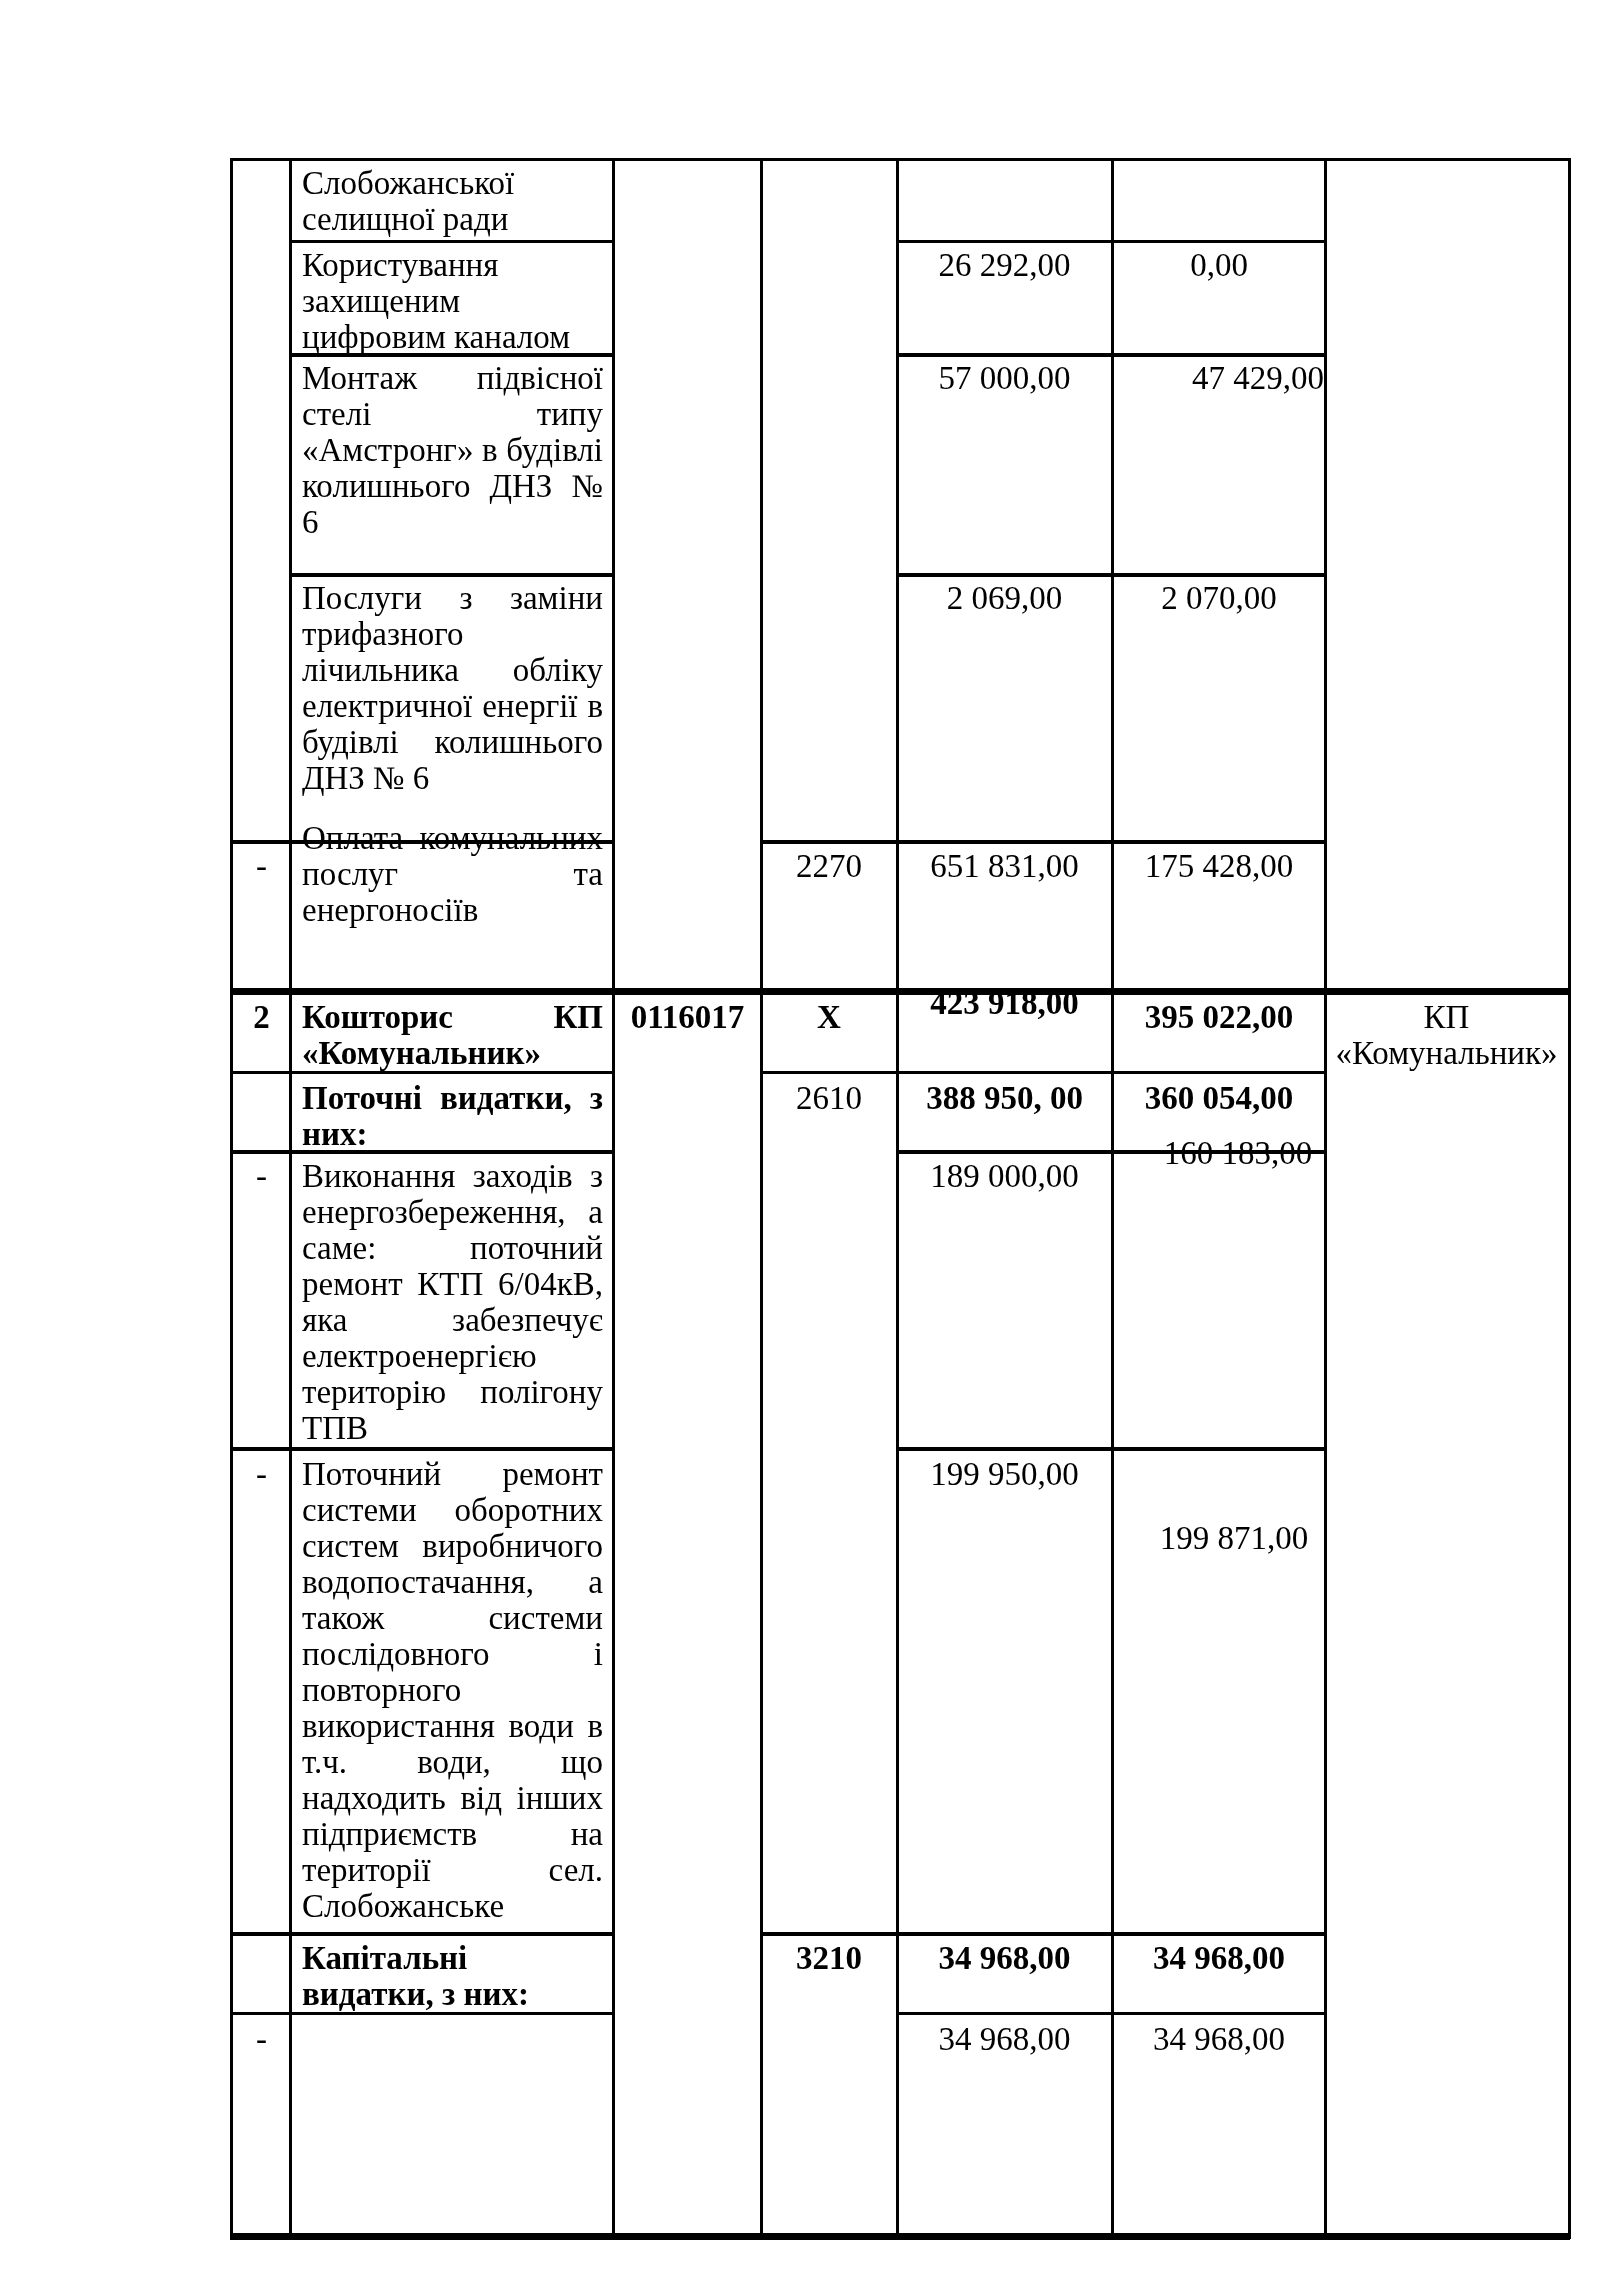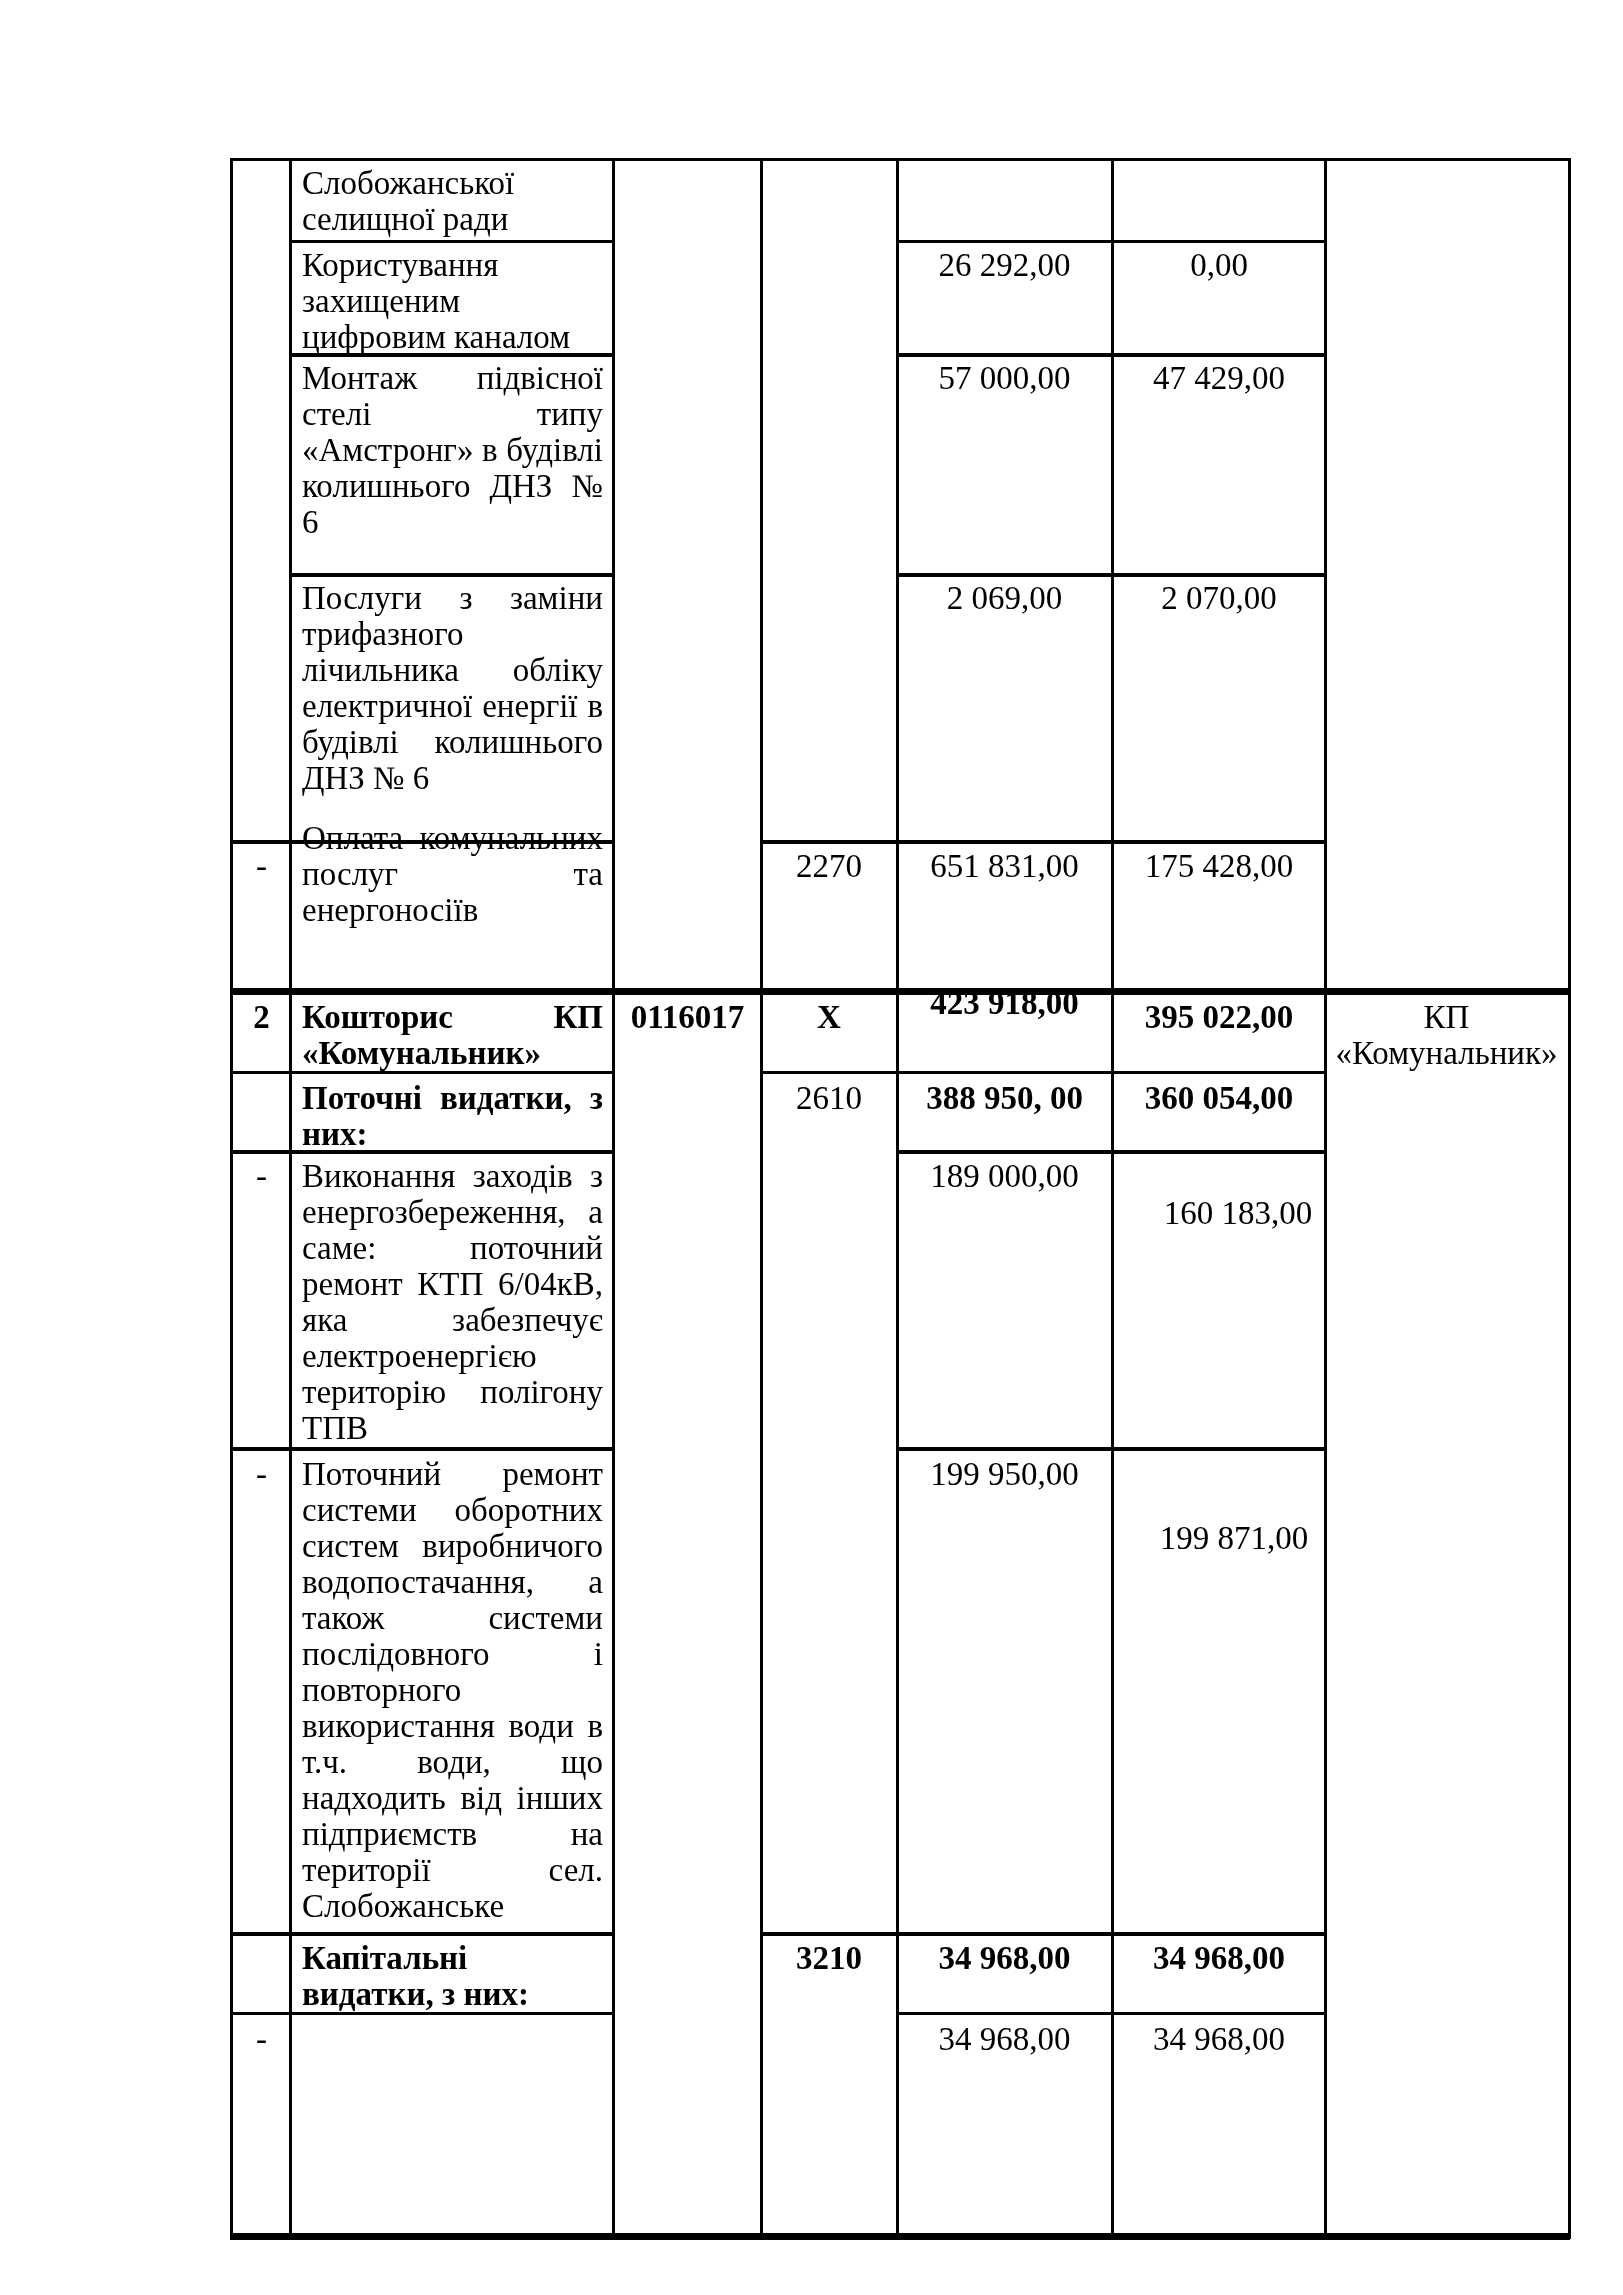--- a/index.html
+++ b/index.html
@@ -71,21 +71,21 @@
   <div class="hl" style="left:230px;top:2233px;width:1340px;height:6.5px;"></div>
 
   <div class="cell desc" style="left:302px;top:247px;width:301px;">Користування захищеним цифровим каналом</div>
 
   <div class="cell desc" style="left:302px;top:165px;width:301px;">Слобожанської селищної ради</div>
   <div class="cell c" style="left:898px;top:247px;width:213px;">26 292,00</div>
   <div class="cell c" style="left:1114px;top:247px;width:210px;">0,00</div>
 
   <div class="cell desc" style="left:302px;top:360px;width:301px;">Монтаж підвісної стелі типу «Амстронг» в будівлі колишнього ДНЗ № 6</div>
   <div class="cell c" style="left:898px;top:360px;width:213px;">57 000,00</div>
-  <div class="cell c" style="left:1114px;top:360px;width:210px;">47 429,00</div>
+  <div class="cell c" style="left:1114px;top:360px;width:210px;text-align:right;">47 429,00</div>
 
   <div class="cell desc" style="left:302px;top:580px;width:301px;">Послуги з заміни трифазного лічильника обліку електричної енергії в будівлі колишнього ДНЗ № 6</div>
   <div class="cell c" style="left:898px;top:580px;width:213px;">2 069,00</div>
   <div class="cell c" style="left:1114px;top:580px;width:210px;">2 070,00</div>
 
   <div class="cell c" style="left:232px;top:848px;width:59px;">-</div>
   <div class="cell desc" style="left:302px;top:820px;width:301px;">Оплата комунальних послуг та енергоносіїв</div>
   <div class="cell c" style="left:761px;top:848px;width:136px;">2270</div>
   <div class="cell c" style="left:898px;top:848px;width:213px;">651 831,00</div>
   <div class="cell c" style="left:1114px;top:848px;width:210px;">175 428,00</div>
@@ -99,21 +99,21 @@
   <div class="cell desc b" style="left:302px;top:1080px;width:301px;">Поточні видатки, з них:</div>
 
   <div class="cell c" style="left:1326px;top:999px;width:241px;">КП «Комунальник»</div>
   <div class="cell c" style="left:761px;top:1080px;width:136px;">2610</div>
   <div class="cell c b" style="left:898px;top:1080px;width:213px;">388 950, 00</div>
   <div class="cell c b" style="left:1114px;top:1080px;width:210px;">360 054,00</div>
 
   <div class="cell c" style="left:232px;top:1158px;width:59px;">-</div>
   <div class="cell desc" style="left:302px;top:1158px;width:301px;">Виконання заходів з енергозбереження, а саме: поточний ремонт КТП 6/04кВ, яка забезпечує електроенергією територію полігону ТПВ</div>
   <div class="cell c" style="left:898px;top:1158px;width:213px;">189 000,00</div>
-  <div class="cell c" style="left:1114px;top:1195px;width:248px;">160 183,00</div>
+  <div class="cell c" style="left:1114px;top:1135px;width:248px;">160 183,00</div>
 
   <div class="cell c" style="left:232px;top:1456px;width:59px;">-</div>
   <div class="cell desc" style="left:302px;top:1456px;width:301px;">Поточний ремонт системи оборотних систем виробничого водопостачання, а також системи послідовного і повторного використання води в т.ч. води, що надходить від інших підприємств на території сел. Слобожанське</div>
   <div class="cell c" style="left:898px;top:1456px;width:213px;">199 950,00</div>
   <div class="cell c" style="left:1114px;top:1520px;width:210px;padding-left:15px;">199 871,00</div>
 
   <div class="cell desc b" style="left:302px;top:1940px;width:270px;">Капітальні видатки, з них:</div>
   <div class="cell c b" style="left:761px;top:1940px;width:136px;">3210</div>
   <div class="cell c b" style="left:898px;top:1940px;width:213px;">34 968,00</div>
   <div class="cell c b" style="left:1114px;top:1940px;width:210px;">34 968,00</div>

